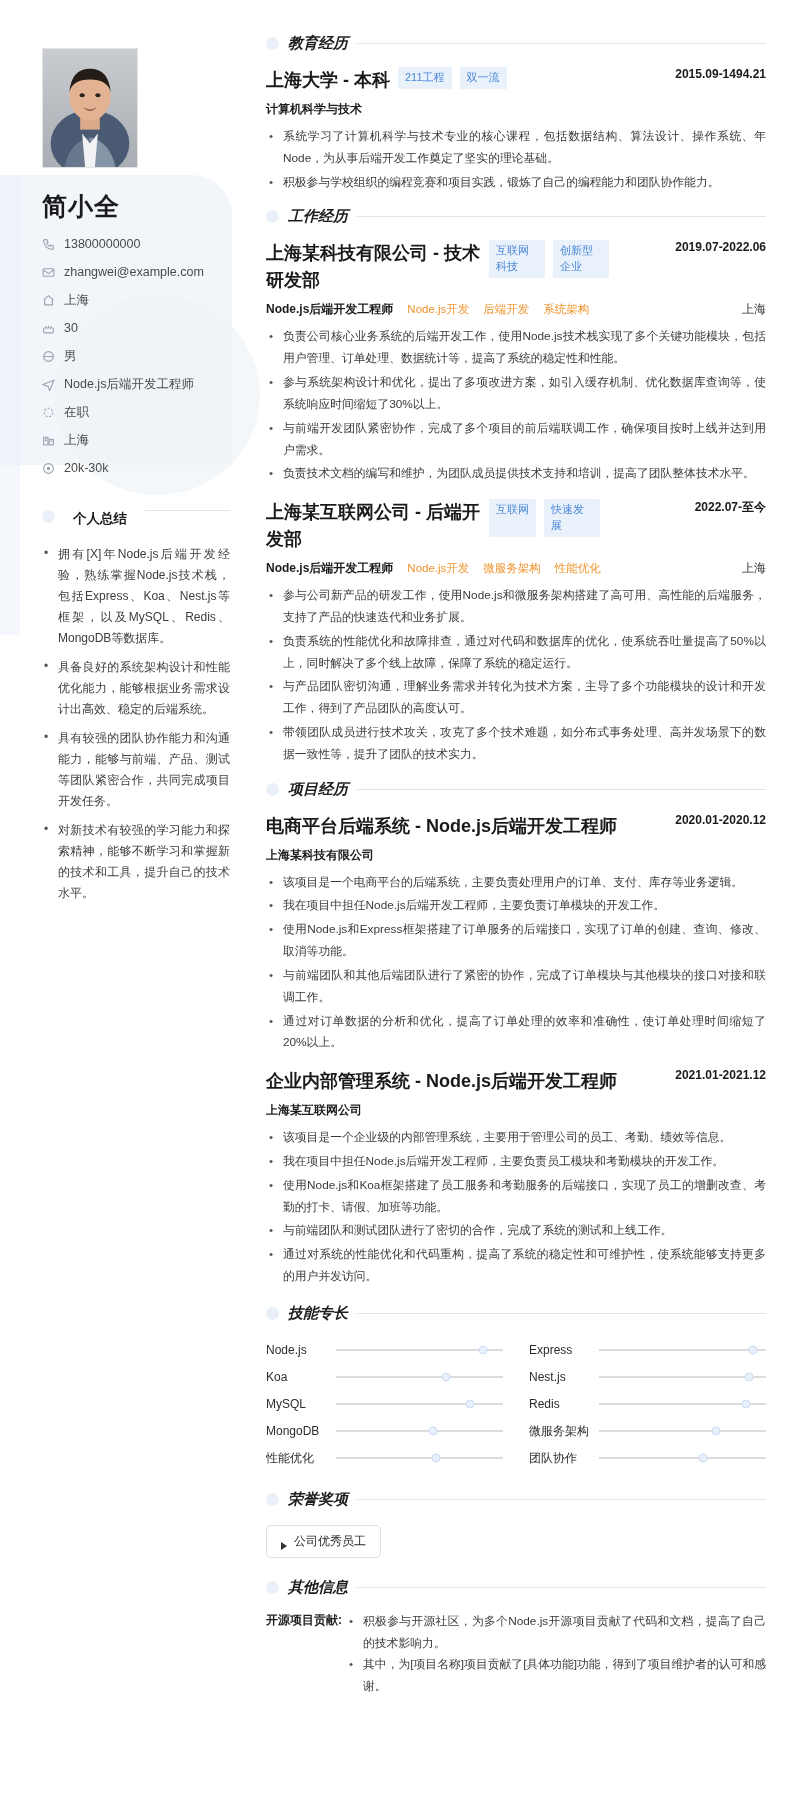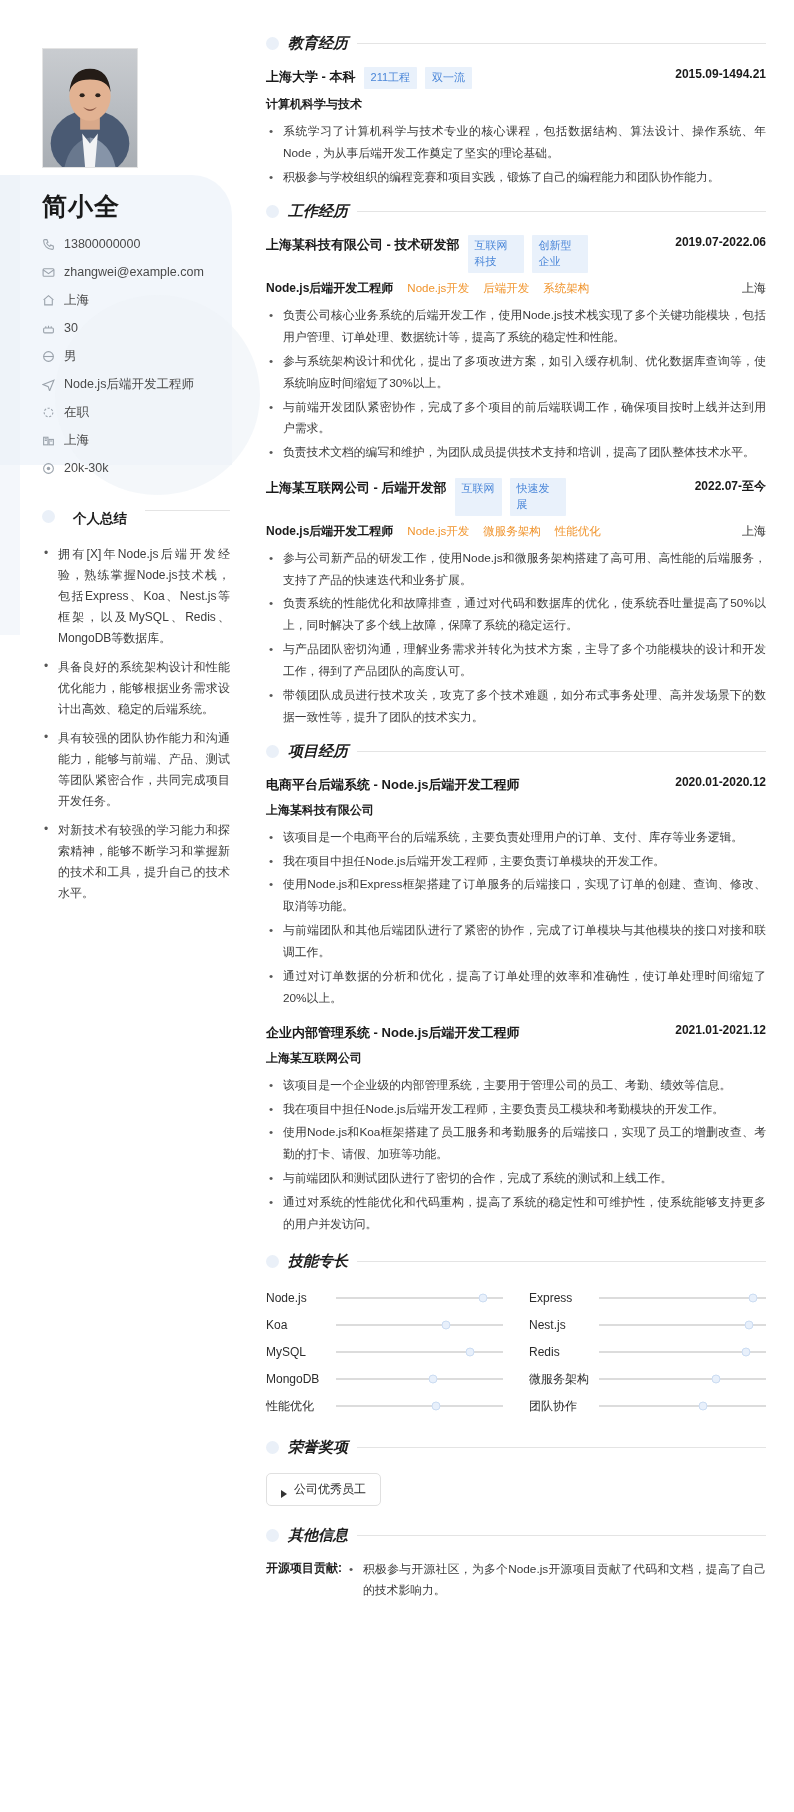--- a/index.html
+++ b/index.html
@@ -75,21 +75,21 @@
   .r-sec { margin-bottom: 8px; }
   .r-sec-head { display: flex; align-items: center; gap: 9px; margin: 0 0 14px; }
   .r-sec-head .sec-dot { background: #eaf0f8; }
   .r-sec-head .sec-title { font-size: 15px; font-style: italic; }
 
   .entry { margin-bottom: 14px; }
   .entry-top {
     display: flex; align-items: flex-start; gap: 8px; margin-bottom: 7px;
   }
   .entry-title {
-    font-size: 13px; font-weight: bold; color: #1a1a1a; line-height: 1.5;
+    font-size: 18px; font-weight: bold; color: #1a1a1a; line-height: 1.5;
     max-width: 215px;
   }
   .tagwrap { display: flex; gap: 8px; flex: 0 0 auto; }
   .tag-blue {
     background: #e9f1fb; color: #4a86d8; font-size: 11px; padding: 3px 7px;
     line-height: 1.45; max-width: 56px; border-radius: 1px;
   }
   .entry-date {
     margin-left: auto; font-size: 12px; font-weight: bold; color: #1a1a1a;
     white-space: nowrap; padding-left: 8px;
@@ -477,19 +477,20 @@
       <div class="r-sec-head">
         <span class="sec-dot"></span>
         <span class="sec-title">其他信息</span>
         <span class="sec-rule"></span>
       </div>
       <div class="other-row">
         <span class="other-label">开源项目贡献:</span>
         <div class="other-body">
           <ul>
             <li>积极参与开源社区，为多个Node.js开源项目贡献了代码和文档，提高了自己的技术影响力。</li>
+            <li>其中，为[项目名称]项目贡献了[具体功能]功能，得到了项目维护者的认可和感谢。</li>
           </ul>
         </div>
       </div>
     </section>
 
   </main>
 </div>
 
 </body></html>

